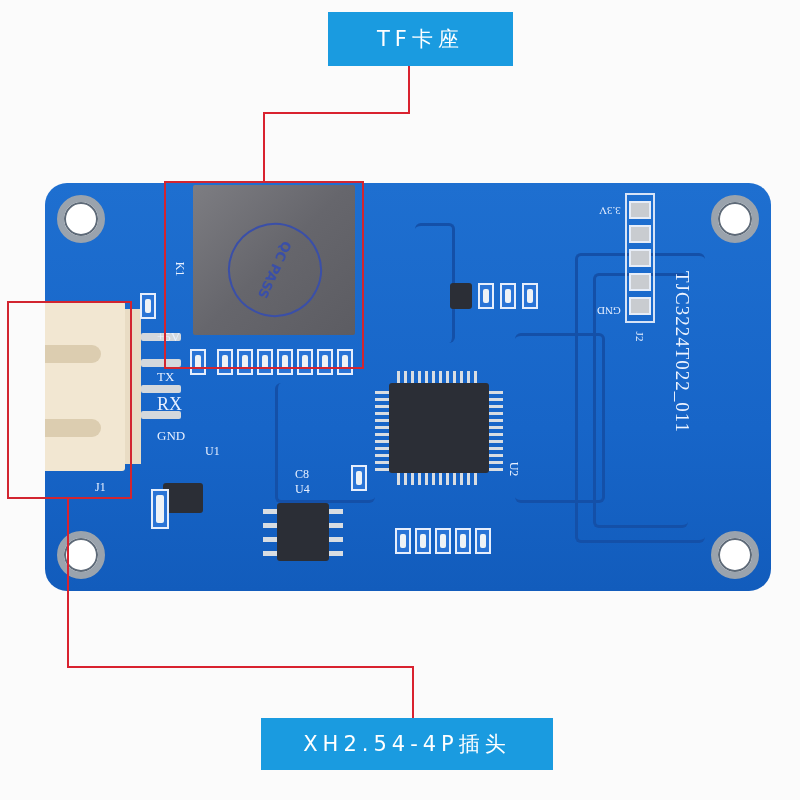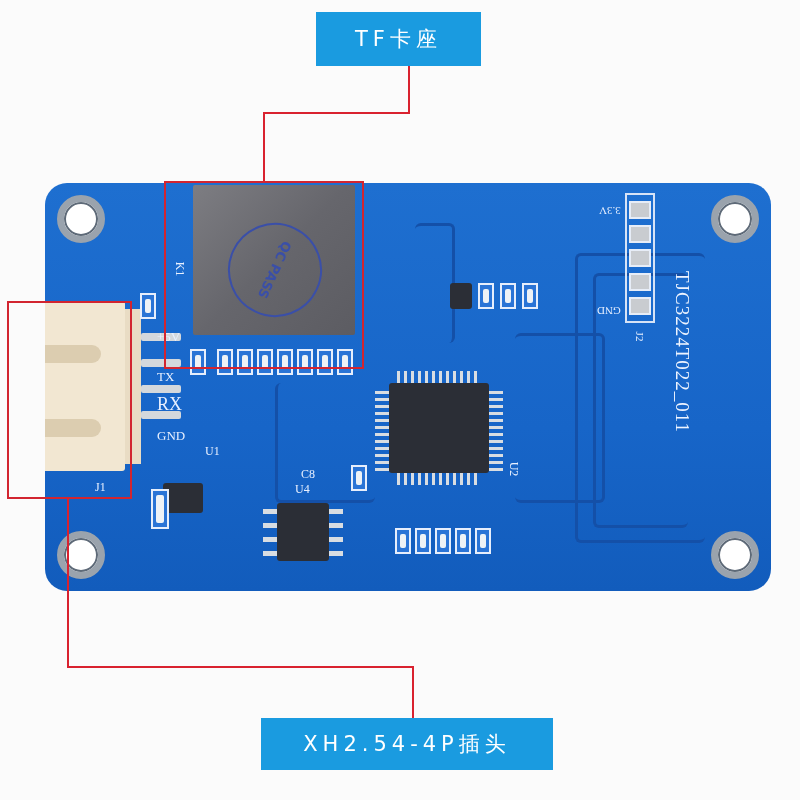--- a/index.html
+++ b/index.html
@@ -20,21 +20,21 @@
   .xh-conn{position:absolute;left:-12px;top:118px;width:92px;height:170px;background:#f2e7d2;border-radius:3px;}
   .xh-side{position:absolute;left:80px;top:126px;width:16px;height:155px;background:#e9dcc4;}
   .xh-slot{position:absolute;left:8px;width:60px;height:18px;background:#dccdb0;border-radius:0 10px 10px 0;}
   .xh-pin{position:absolute;left:96px;width:40px;height:8px;background:#d4d8dc;border-radius:2px;}
   .header-pad{position:absolute;width:22px;height:18px;background:#c9ccd0;border:2px solid #e7edf7;box-sizing:border-box;}
   .model-text{position:absolute;left:648px;top:88px;color:#eef4ff;font-family:"Liberation Serif",serif;font-size:19px;transform:rotate(90deg);transform-origin:left top;white-space:nowrap;letter-spacing:1px;}
 </style>
 </head>
 <body>
 
-<div class="label-box" style="left:316px;top:12px;width:165px;height:54px;">
+<div class="label-box" style="left:328px;top:12px;width:185px;height:54px;">
     <span>TF卡座</span>
   </div>
 <div class="label-box" style="left:261px;top:718px;width:292px;height:52px;">
     <span>XH2.54-4P插头</span>
   </div>
 
 <div class="board">
   <div class="hole" style="left:12px;top:12px;"></div>
   <div class="hole" style="left:666px;top:12px;"></div>
   <div class="hole" style="left:12px;top:348px;"></div>
@@ -104,21 +104,21 @@
   <div class="pad" style="left:433px;top:100px;"></div>
   <div class="pad" style="left:455px;top:100px;"></div>
   <div class="pad" style="left:477px;top:100px;"></div>
 
   <div class="pad" style="left:350px;top:345px;"></div>
   <div class="pad" style="left:370px;top:345px;"></div>
   <div class="pad" style="left:390px;top:345px;"></div>
   <div class="pad" style="left:410px;top:345px;"></div>
   <div class="pad" style="left:430px;top:345px;"></div>
   <div class="pad" style="left:306px;top:282px;"></div>
-  <div class="silk" style="left:250px;top:285px;margin-left:6px;">C8</div>
+  <div class="silk" style="left:250px;top:285px;">C8</div>
 
   <div style="position:absolute;left:580px;top:10px;width:30px;height:130px;border:2px solid #d7e3f6;box-sizing:border-box;">
     <div class="header-pad" style="left:2px;top:6px;"></div>
     <div class="header-pad" style="left:2px;top:30px;"></div>
     <div class="header-pad" style="left:2px;top:54px;"></div>
     <div class="header-pad" style="left:2px;top:78px;"></div>
     <div class="header-pad" style="left:2px;top:102px;"></div>
   </div>
   <div class="silk" style="left:554px;top:22px;transform:rotate(180deg);font-size:11px;">3.3V</div>
   <div class="silk" style="left:552px;top:122px;transform:rotate(180deg);font-size:11px;">GND</div>

